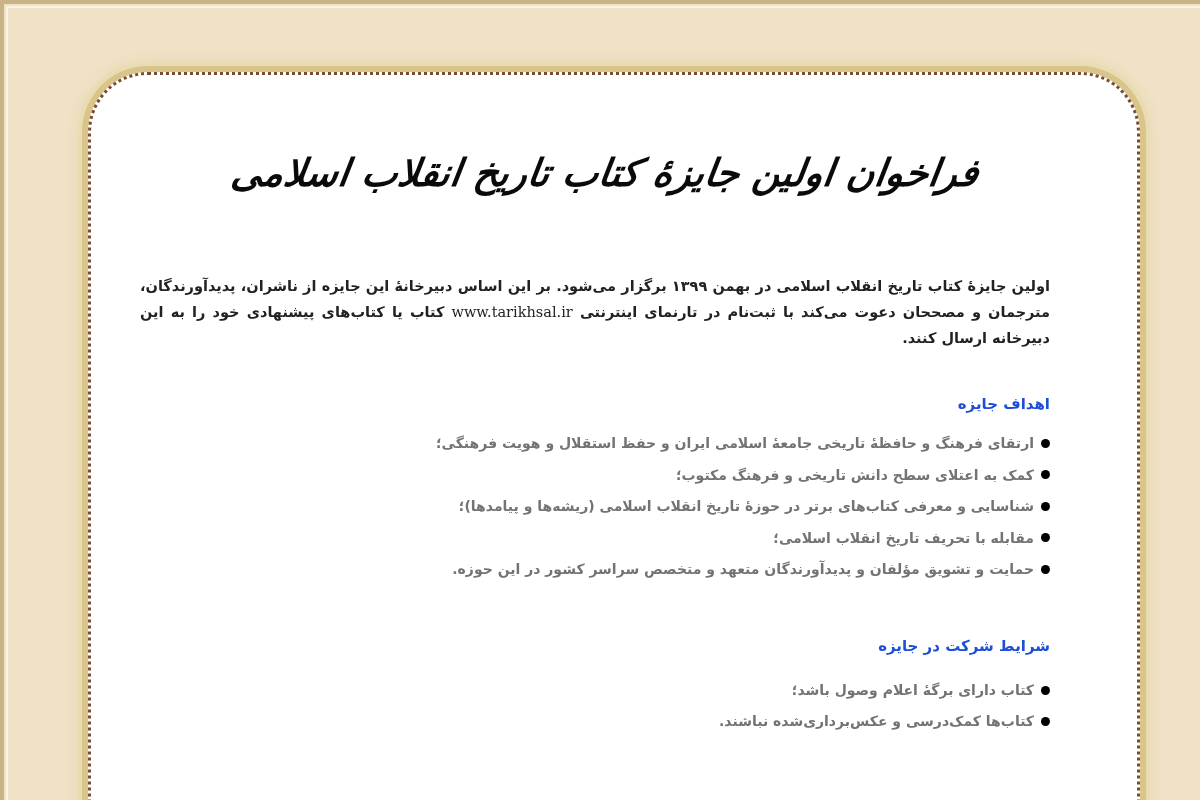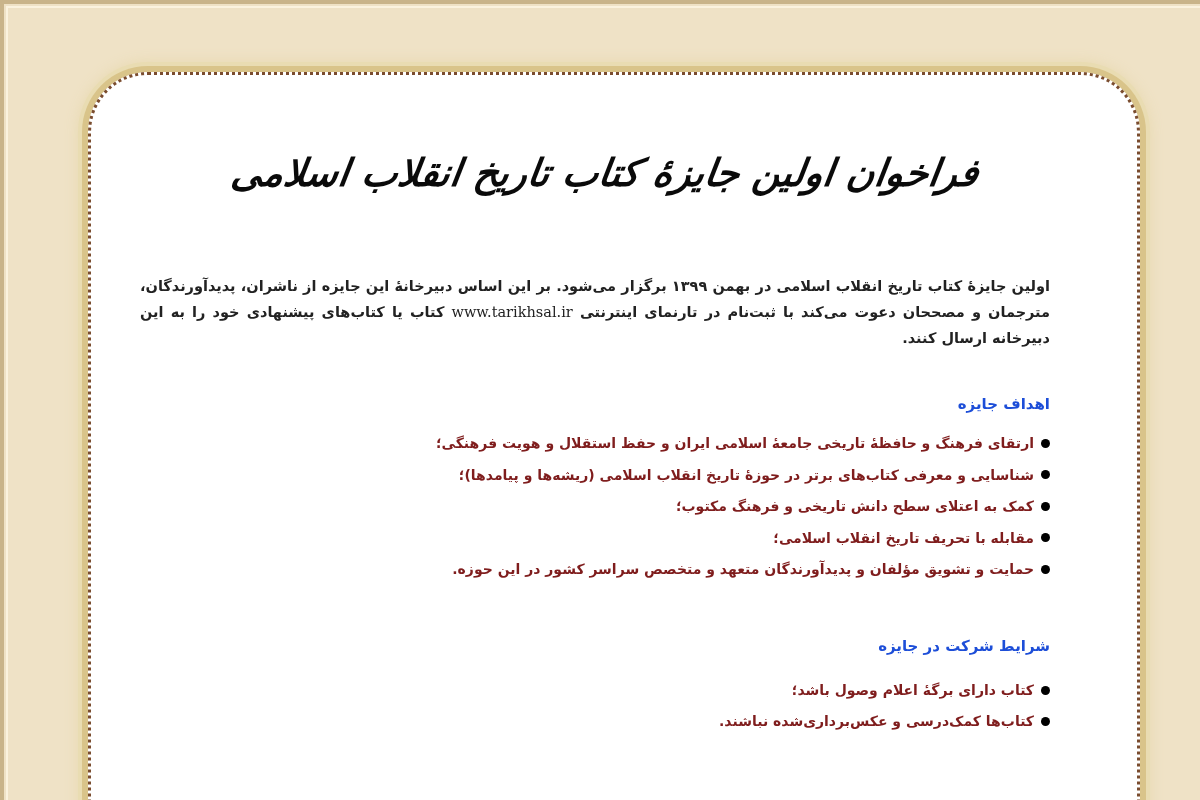--- a/index.html
+++ b/index.html
@@ -108,21 +108,21 @@
       list-style: none;
     }
     ul.goals { top: 318px; }
     ul.conditions { top: 565px; }
     ul.bullets li {
       font-size: 14px;
       font-weight: bold;
       line-height: 31.5px;
       height: 31.5px;
       white-space: nowrap;
-      color: #7f1d1d;
+      color: #737373;
     }
     .bullet-dot {
       display: inline-block;
       width: 9px;
       height: 9px;
       border-radius: 50%;
       background: #000;
       margin-left: 7px;
       vertical-align: middle;
       position: relative;
@@ -140,22 +140,22 @@
 <div class="page">
   <div class="title">فراخوان اولین جایزهٔ کتاب تاریخ انقلاب اسلامی</div>
 
   <p class="intro">
     <span>اولین جایزهٔ کتاب تاریخ انقلاب اسلامی در بهمن ۱۳۹۹ برگزار می‌شود. بر این اساس دبیرخانهٔ این جایزه از ناشران، پدیدآورندگان، مترجمان و مصححان دعوت می‌کند با ثبت‌نام در تارنمای اینترنتی </span><span class="url">www.tarikhsal.ir</span><span> کتاب یا کتاب‌های پیشنهادی خود را به این دبیرخانه ارسال کنند.</span>
   </p>
 
   <div class="section-heading goals-heading">اهداف جایزه</div>
   <ul class="bullets goals">
     <li><span class="bullet-dot"></span><span>ارتقای فرهنگ و حافظهٔ تاریخی جامعهٔ اسلامی ایران و حفظ استقلال و هویت فرهنگی؛</span></li>
+    <li><span class="bullet-dot"></span><span>کمک به اعتلای سطح دانش تاریخی و فرهنگ مکتوب؛</span></li>
     <li><span class="bullet-dot"></span><span>شناسایی و معرفی کتاب‌های برتر در حوزهٔ تاریخ انقلاب اسلامی (ریشه‌ها و پیامدها)؛</span></li>
-    <li><span class="bullet-dot"></span><span>کمک به اعتلای سطح دانش تاریخی و فرهنگ مکتوب؛</span></li>
     <li><span class="bullet-dot"></span><span>مقابله با تحریف تاریخ انقلاب اسلامی؛</span></li>
     <li><span class="bullet-dot"></span><span>حمایت و تشویق مؤلفان و پدیدآورندگان متعهد و متخصص سراسر کشور در این حوزه.</span></li>
   </ul>
 
   <div class="section-heading conditions-heading">شرایط شرکت در جایزه</div>
   <ul class="bullets conditions">
     <li><span class="bullet-dot"></span><span>کتاب دارای برگهٔ اعلام وصول باشد؛</span></li>
     <li><span class="bullet-dot"></span><span>کتاب‌ها کمک‌درسی و عکس‌برداری‌شده نباشند.</span></li>
   </ul>
 </div>

